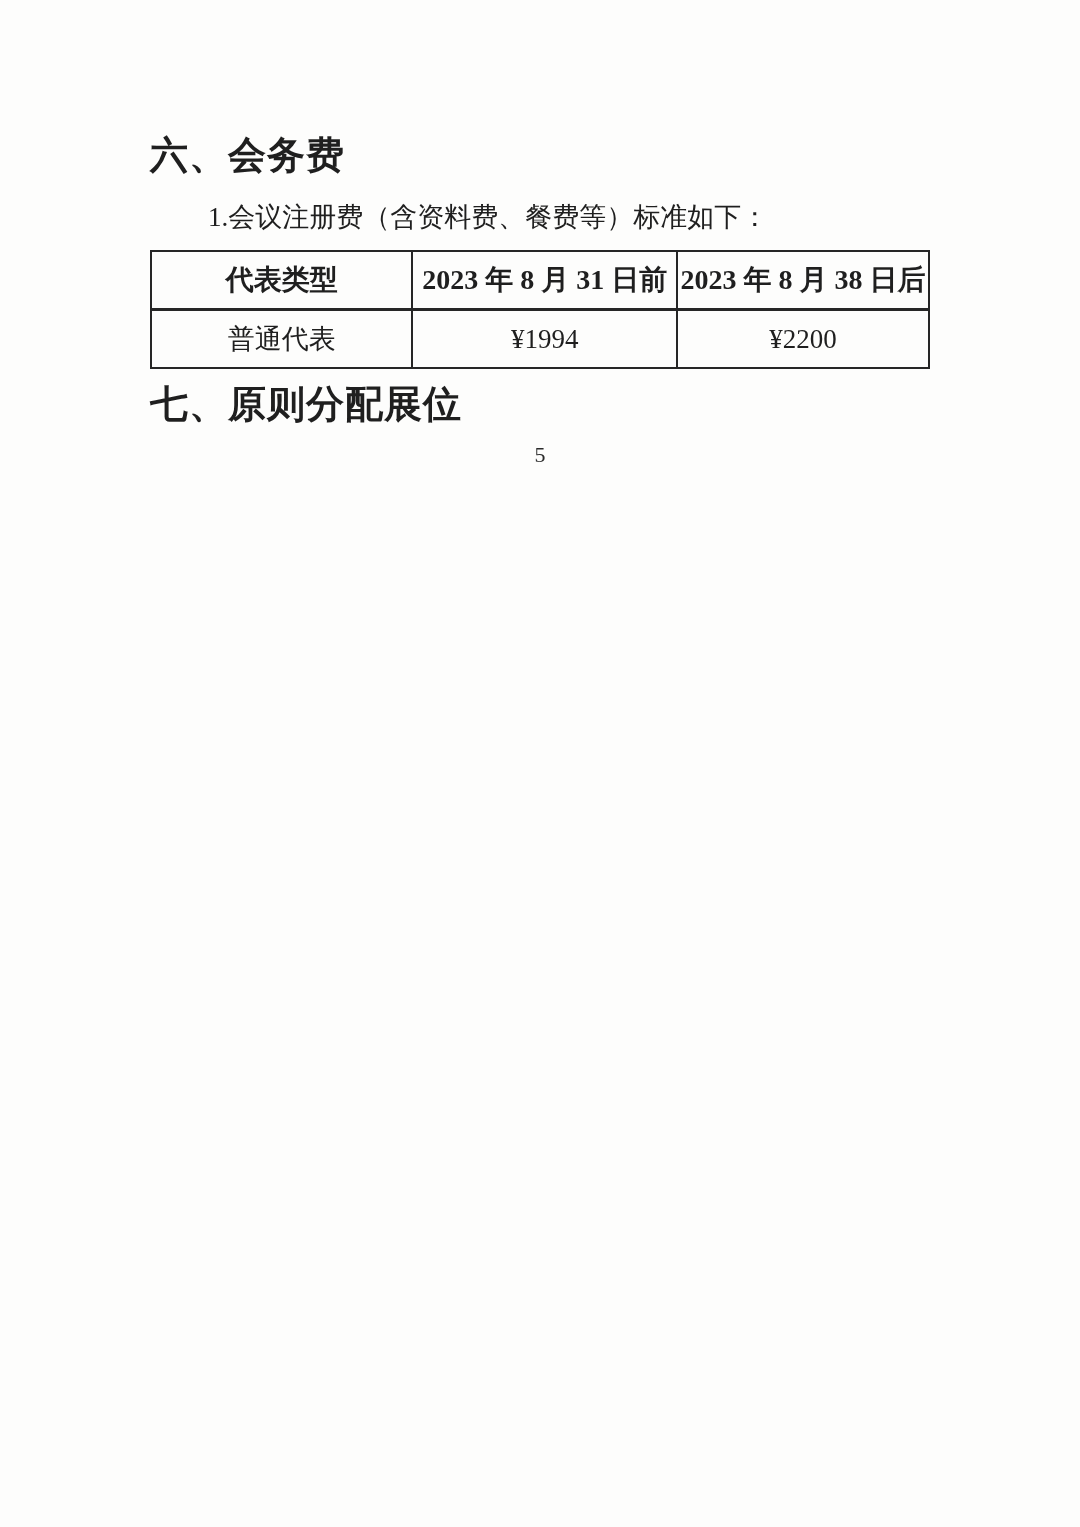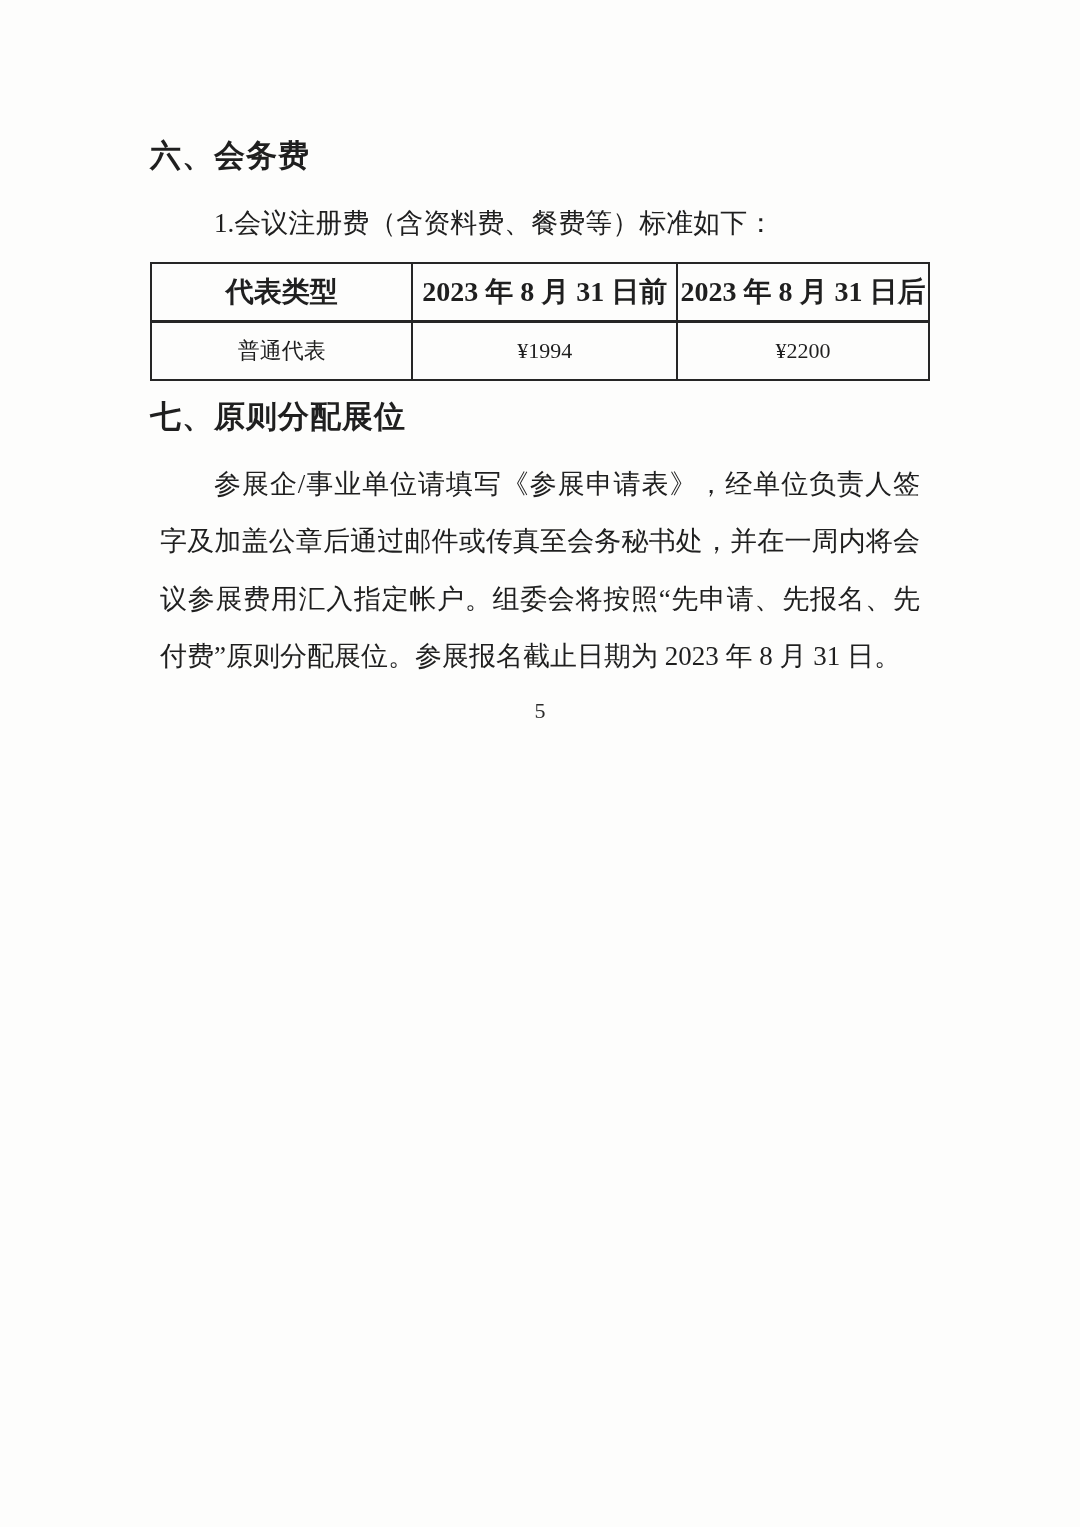--- a/index.html
+++ b/index.html
@@ -17,47 +17,47 @@
   .page {
     position: absolute;
     left: 0; top: 0;
     width: 1080px;
     height: 1527px;
     background: #fdfdfc;
     box-sizing: border-box;
     padding: 127px 150px 0 150px;
   }
   .sec-heading {
-    font-size: 31px;
+    font-size: 38px;
     font-weight: bold;
     line-height: 57.5px;
     margin: 0;
     letter-spacing: 1px;
   }
   .body-para {
     font-size: 27px;
     line-height: 57.5px;
-    margin: 10px;
+    margin: 4px;
     text-align: justify;
     text-indent: 2em;
   }
   table.fee-table {
     width: 100%;
     border-collapse: collapse;
     margin: 1px 0 7px 0;
     table-layout: fixed;
     padding-left: 8px;
   }
   table.fee-table th,
   table.fee-table td {
     border: 2px solid #262626;
     height: 56px;
     text-align: center;
     vertical-align: middle;
-    font-size: 22px;
+    font-size: 27px;
     padding: 0;
   }
   table.fee-table th {
     font-weight: bold;
     font-size: 28px;
     border-bottom-width: 3px;
   }
   table.fee-table col.c1 { width: 33.6%; }
   table.fee-table col.c2 { width: 34.0%; }
   table.fee-table col.c3 { width: 32.4%; }
@@ -81,34 +81,33 @@
   <table class="fee-table">
     <colgroup>
         <col class="c1">
         <col class="c2">
         <col class="c3">
       </colgroup>
     <thead>
       <tr>
         <th>代表类型</th>
         <th>2023 年 8 月 31 日前</th>
-        <th>2023 年 8 月 31 日后</th>
+        <th>2023 年 8 月 38 日后</th>
       </tr>
     </thead>
     <tbody>
       <tr>
         <td>普通代表</td>
         <td>¥1994</td>
         <td>¥2200</td>
       </tr>
     </tbody>
   </table>
 
 
 
   <h2 class="sec-heading">七、原则分配展位</h2>
 
 
-  <p class="body-para">参展企/事业单位请填写《参展申请表》，经单位负责人签字及加盖公章后通过邮件或传真至会务秘书处，并在一周内将会议参展费用汇入指定帐户。组委会将按照“先申请、先报名、先付费”原则分配展位。参展报名截止日期为 2023 年 8 月 31 日。</p>
 
   <div class="page-number">5</div>
 
 </div>
 
 </body></html>

